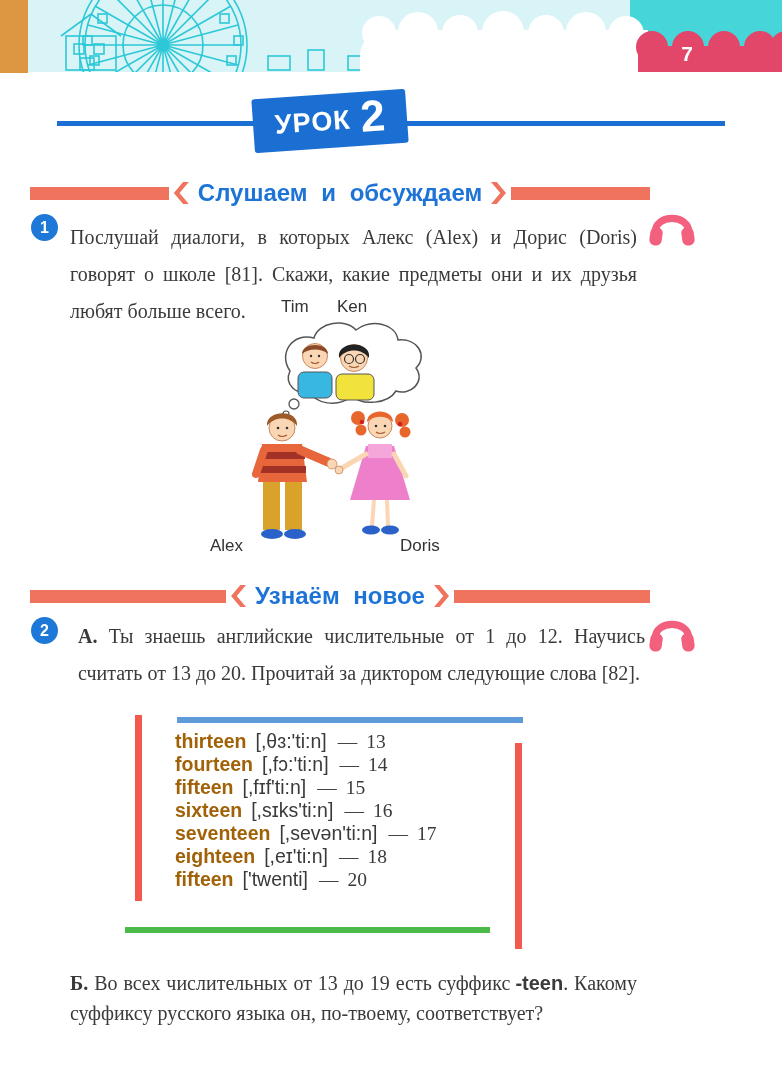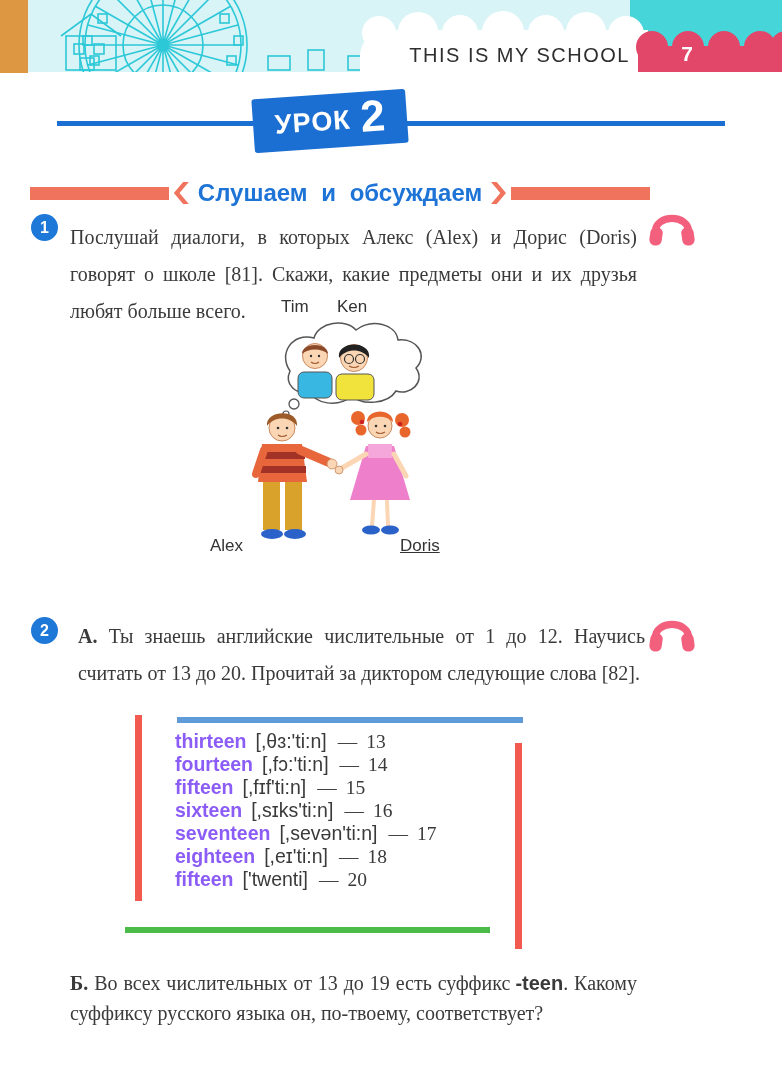--- a/index.html
+++ b/index.html
@@ -52,21 +52,21 @@
   .fig-label{font-family:"Liberation Sans",sans-serif;font-size:17px;color:#333;}
 
   
   .vocab{left:125px;top:705px;width:410px;height:250px;}
   .vbar-left{left:10px;top:10px;width:7px;height:186px;background:#f25a50;}
   .vline-blue{left:52px;top:12px;width:346px;height:6px;background:#5f9bd9;}
   .vbar-right{left:390px;top:38px;width:7px;height:206px;background:#f25a50;}
   .vline-green{left:0px;top:222px;width:365px;height:6px;background:#4aba48;}
   .vlist{left:50px;top:25px;}
   .vrow{height:23px;line-height:23px;font-size:19.5px;white-space:nowrap;}
-  .vrow .w{font-family:"Liberation Sans",sans-serif;font-weight:bold;color:#8b5cf6;}
+  .vrow .w{font-family:"Liberation Sans",sans-serif;font-weight:bold;color:#a16207;}
   .vrow .t{font-family:Liberation Sans, sans-serif;margin-left:9px;}
   .vrow .d{margin:0 9px 0 11px;}
 </style>
 </head>
 <body>
 
 <div class="page">
 
   <div class="abs band"></div>
 
@@ -105,21 +105,20 @@
 
   <div class="abs cloud"></div>
   <div class="abs cloud-bump" style="left:362px;top:16px;width:34px;height:34px;"></div>
   <div class="abs cloud-bump" style="left:398px;top:12px;width:40px;height:40px;"></div>
   <div class="abs cloud-bump" style="left:442px;top:15px;width:36px;height:36px;"></div>
   <div class="abs cloud-bump" style="left:482px;top:11px;width:42px;height:42px;"></div>
   <div class="abs cloud-bump" style="left:528px;top:15px;width:36px;height:36px;"></div>
   <div class="abs cloud-bump" style="left:566px;top:12px;width:40px;height:40px;"></div>
   <div class="abs cloud-bump" style="left:608px;top:16px;width:36px;height:36px;"></div>
 
-  <div class="abs header-title">THIS IS MY SCHOOL</div>
 
   <div class="abs crimson-bump" style="left:636px;"></div>
   <div class="abs crimson-bump" style="left:672px;"></div>
   <div class="abs crimson-bump" style="left:708px;"></div>
   <div class="abs crimson-bump" style="left:744px;"></div>
   <div class="abs crimson-bump" style="left:770px;"></div>
   <div class="abs crimson"></div>
   <div class="abs page-num">7</div>
 
   <div class="abs orange-strip"></div>
@@ -205,22 +204,29 @@
       <path d="M136 138 L112 152" stroke="#fbd6b4" stroke-width="5" stroke-linecap="round"></path>
       <circle cx="109" cy="154" r="4" fill="#fbd6b4" stroke="#c8895e" stroke-width="0.8"></circle>
       <path d="M164 138 L176 160" stroke="#fbd6b4" stroke-width="5" stroke-linecap="round"></path>
       <path d="M144 184 L142 210 M157 184 L158 210" stroke="#fbd6b4" stroke-width="4"></path>
       <ellipse cx="141" cy="214" rx="9" ry="4.5" fill="#2b62c9"></ellipse>
       <ellipse cx="160" cy="214" rx="9" ry="4.5" fill="#2b62c9"></ellipse>
     </svg>
   </div>
 
   <div class="abs fig-label" style="left:210px;top:536px;">Alex</div>
-  <div class="abs fig-label" style="left:400px;top:536px;text-decoration:underline;">Doris</div>
-
+  <div class="abs fig-label" style="left:400px;top:536px;">Doris</div>
+
+  <div class="abs ribbon" style="top:583px;">
+    <div class="bar"></div>
+    <div class="chev"></div>
+    <div class="rtitle">Узнаём  новое</div>
+    <div class="chev right"></div>
+    <div class="bar"></div>
+  </div>
 
   <div class="abs badge" style="left:31px;top:617px;">2</div>
   <p class="abs task-text" style="left:70px;top:598px;margin-left:8px;"><span class="runin">А.</span>
     <span>Ты знаешь английские числительные от 1 до 12. Научись считать от 13 до 20. Прочитай за диктором следующие слова [82].</span></p>
 
   <div class="abs hp" style="left:647px;top:610px;">
     <svg width="50" height="46" viewBox="0 0 56 52">
       <path d="M9 32 C9 11 47 11 47 32" stroke="#f3607e" stroke-width="8" fill="none" stroke-linecap="round"></path>
       <rect x="3" y="26" width="14" height="21" rx="6.5" fill="#f3607e" transform="rotate(8 10 36)"></rect>
       <rect x="39" y="26" width="14" height="21" rx="6.5" fill="#f3607e" transform="rotate(-8 46 36)"></rect>

